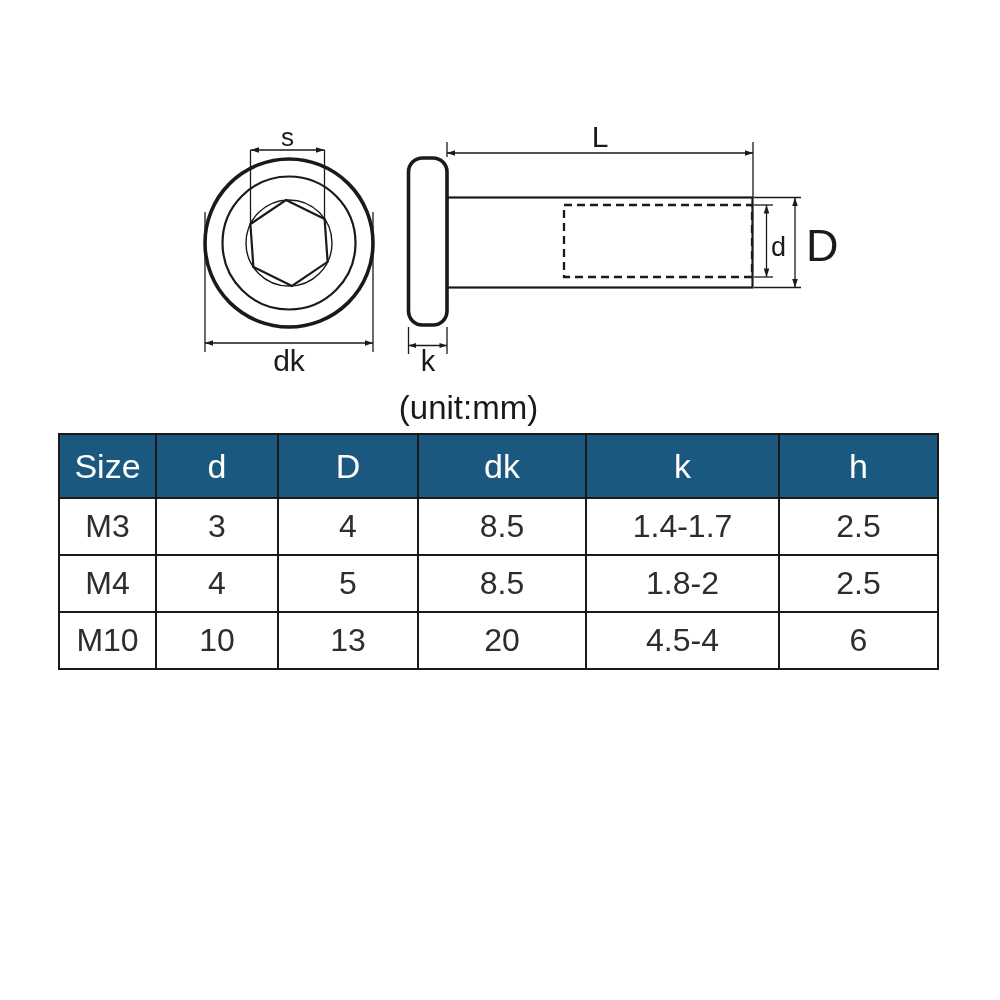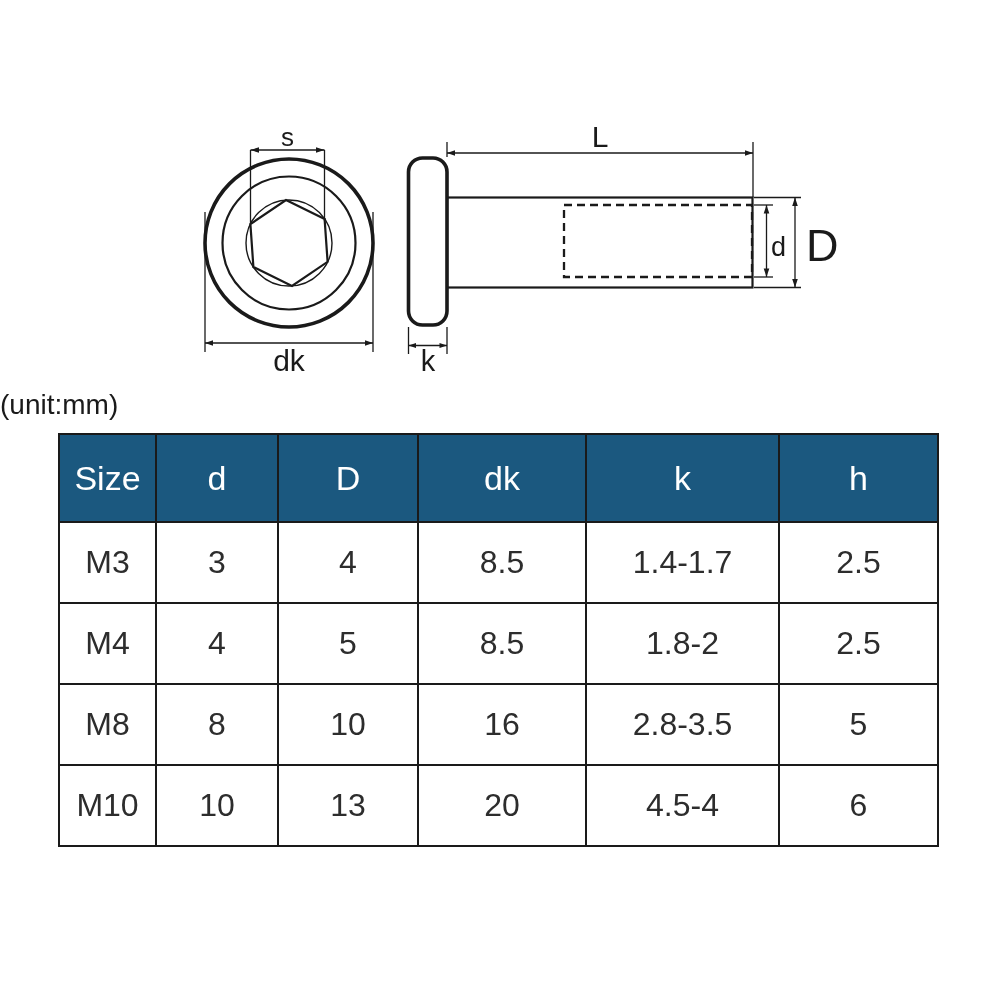--- a/index.html
+++ b/index.html
@@ -14,31 +14,31 @@
   .fillw{ fill:#ffffff; }
   .thick{ stroke-width:3.6; }
   .med  { stroke-width:2.2; }
   .thin { stroke-width:1.4; }
   .dim  { stroke-width:1.3; }
   .dash { stroke-width:2.3; stroke-dasharray:8 5; }
   .arr  { fill:var(--line,#1a1a1a); stroke:none; }
   .lbl  { fill:var(--line,#1a1a1a); font-family:"Liberation Sans",sans-serif; }
   
   #unit-note {
-    position:absolute; top:389px; left:0; width:937px; text-align:left;
-    font-size:28px; color:var(--line,#1a1a1a);
+    position:absolute; top:389px; left:0; width:937px; text-align:center;
+    font-size:33px; color:var(--line,#1a1a1a);
   }
   
   #table-wrap { position:absolute; left:58px; top:433px; }
   table.spec {
     border-collapse:collapse; table-layout:fixed; width:879px;
   }
   table.spec th, table.spec td {
     border:2px solid var(--line,#1a1a1a); text-align:center; vertical-align:middle;
-    padding:12px; overflow:hidden;
+    padding:0; overflow:hidden;
   }
   table.spec th {
     background:var(--header-bg,#1b587f); color:var(--header-text,#ffffff);
     font-size:34px; font-weight:400; height:62px;
   }
   table.spec td {
     font-size:32px; color:var(--body-text,#2d2d2d); height:55px; background:#fff;
   }
 </style>
 </head>
@@ -149,28 +149,20 @@
           </tr>
           <tr>
             <td>M4</td>
             <td>4</td>
             <td>5</td>
             <td>8.5</td>
             <td>1.8-2</td>
             <td>2.5</td>
           </tr>
           <tr>
-            <td>M8</td>
-            <td>8</td>
-            <td>10</td>
-            <td>16</td>
-            <td>2.8-3.5</td>
-            <td>5</td>
-          </tr>
-          <tr>
             <td>M10</td>
             <td>10</td>
             <td>13</td>
             <td>20</td>
             <td>4.5-4</td>
             <td>6</td>
           </tr>
         </tbody>
     </table>
   </div>

